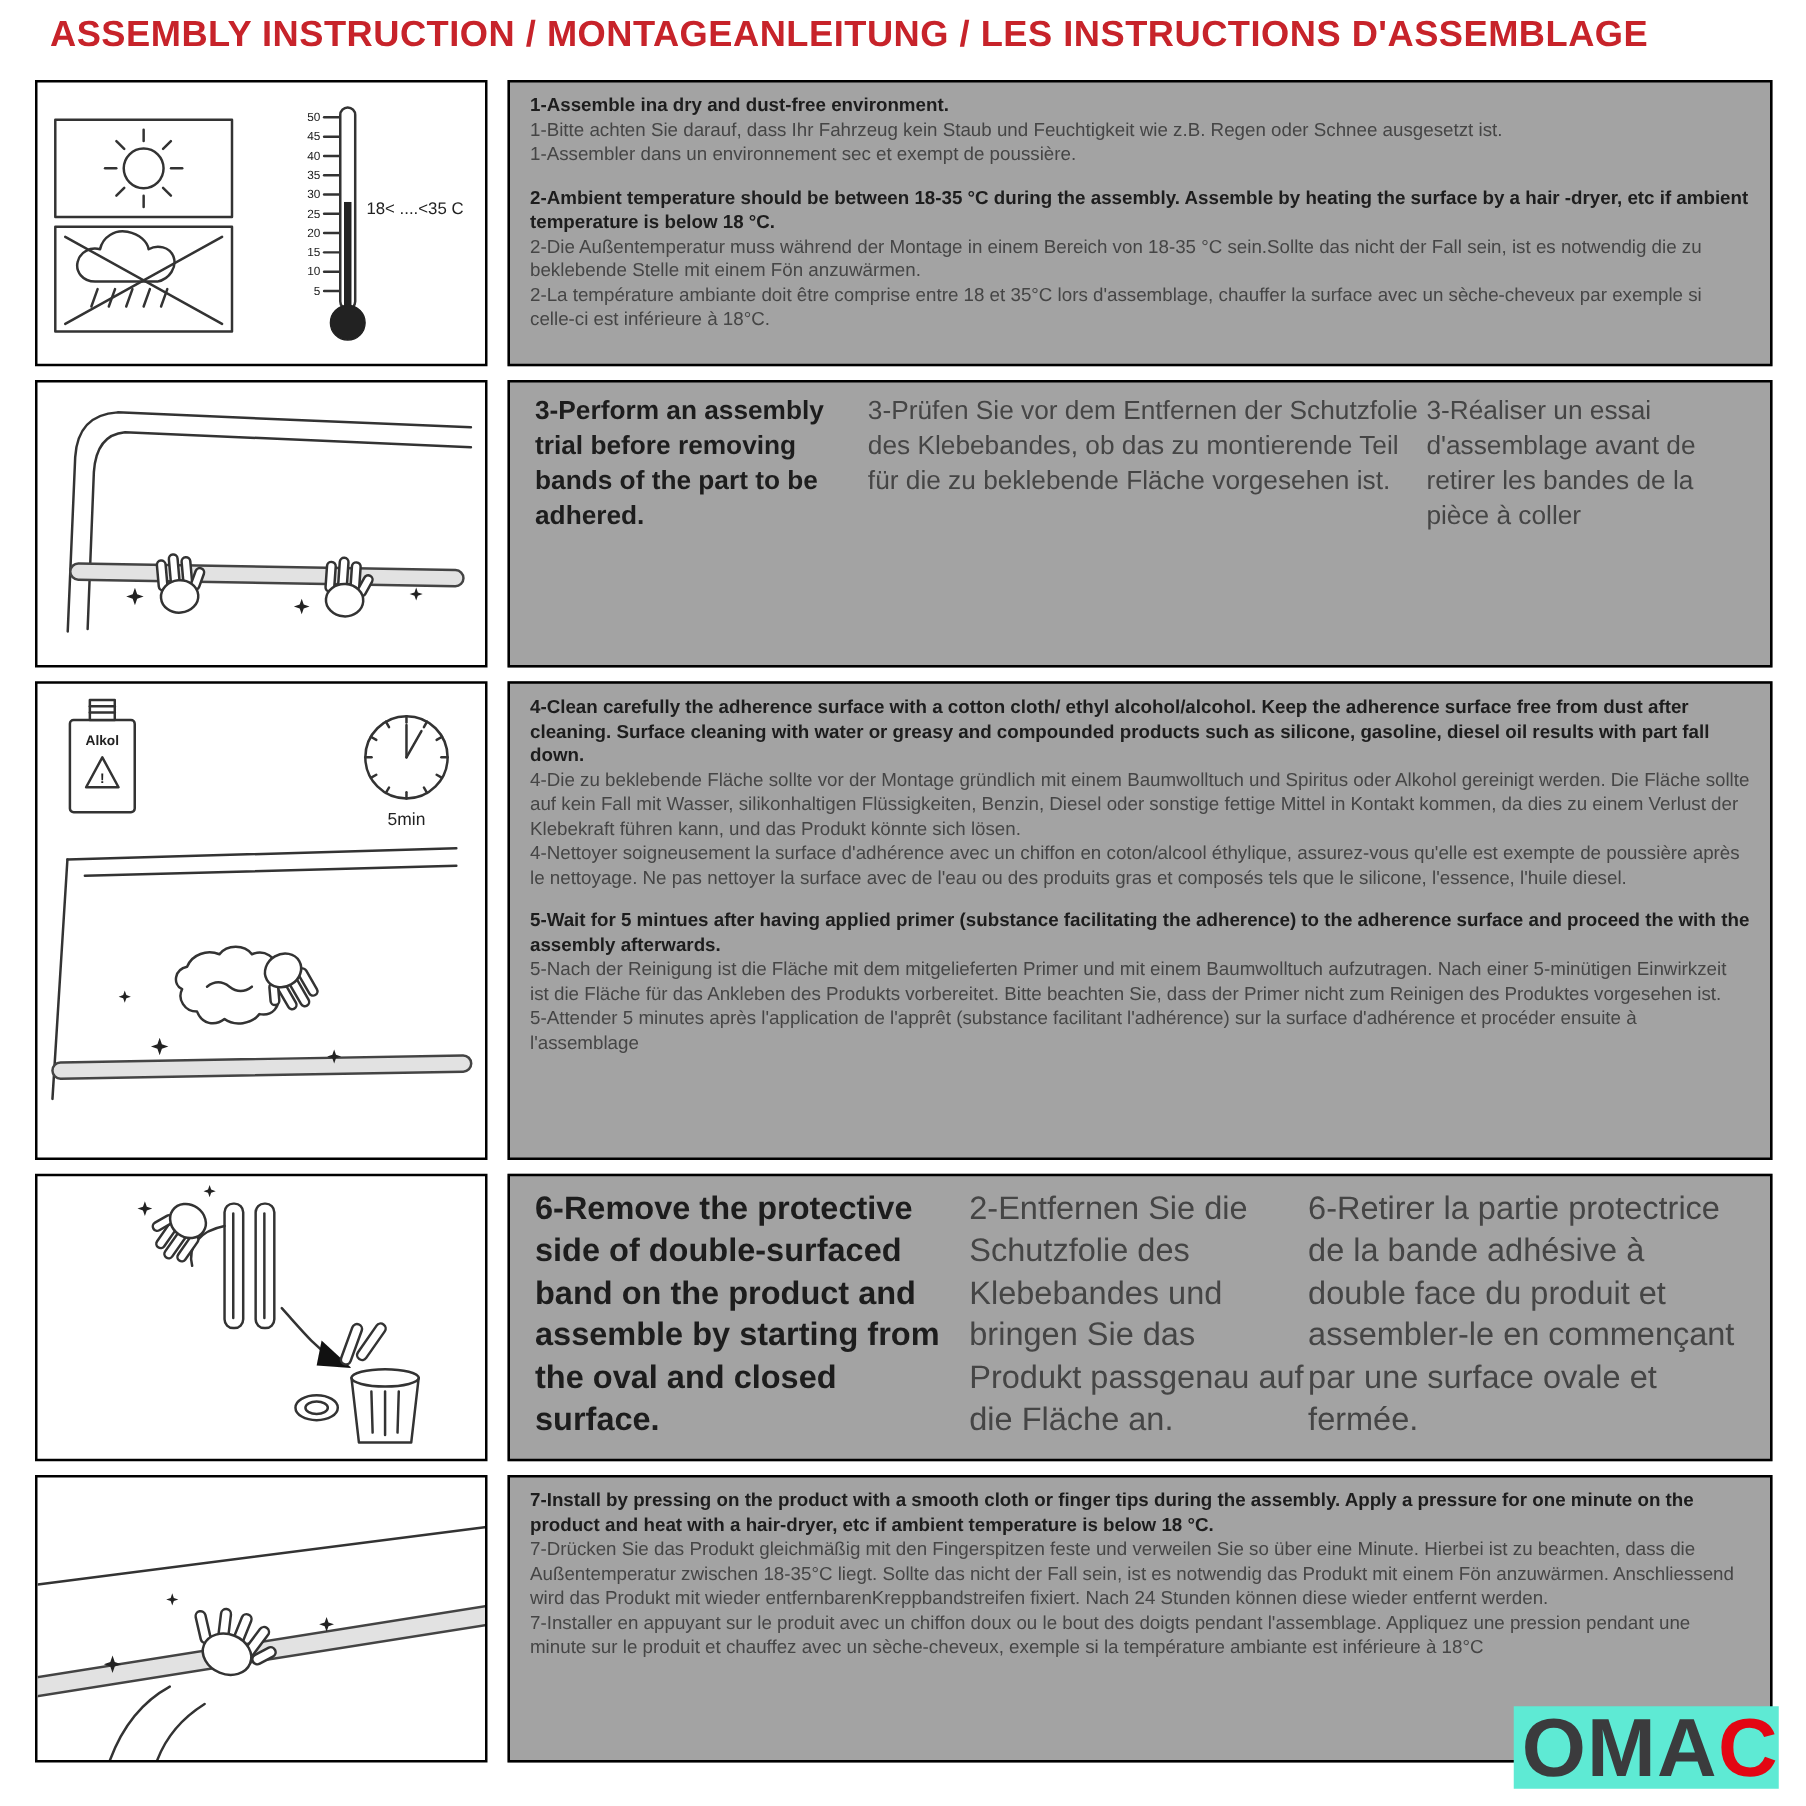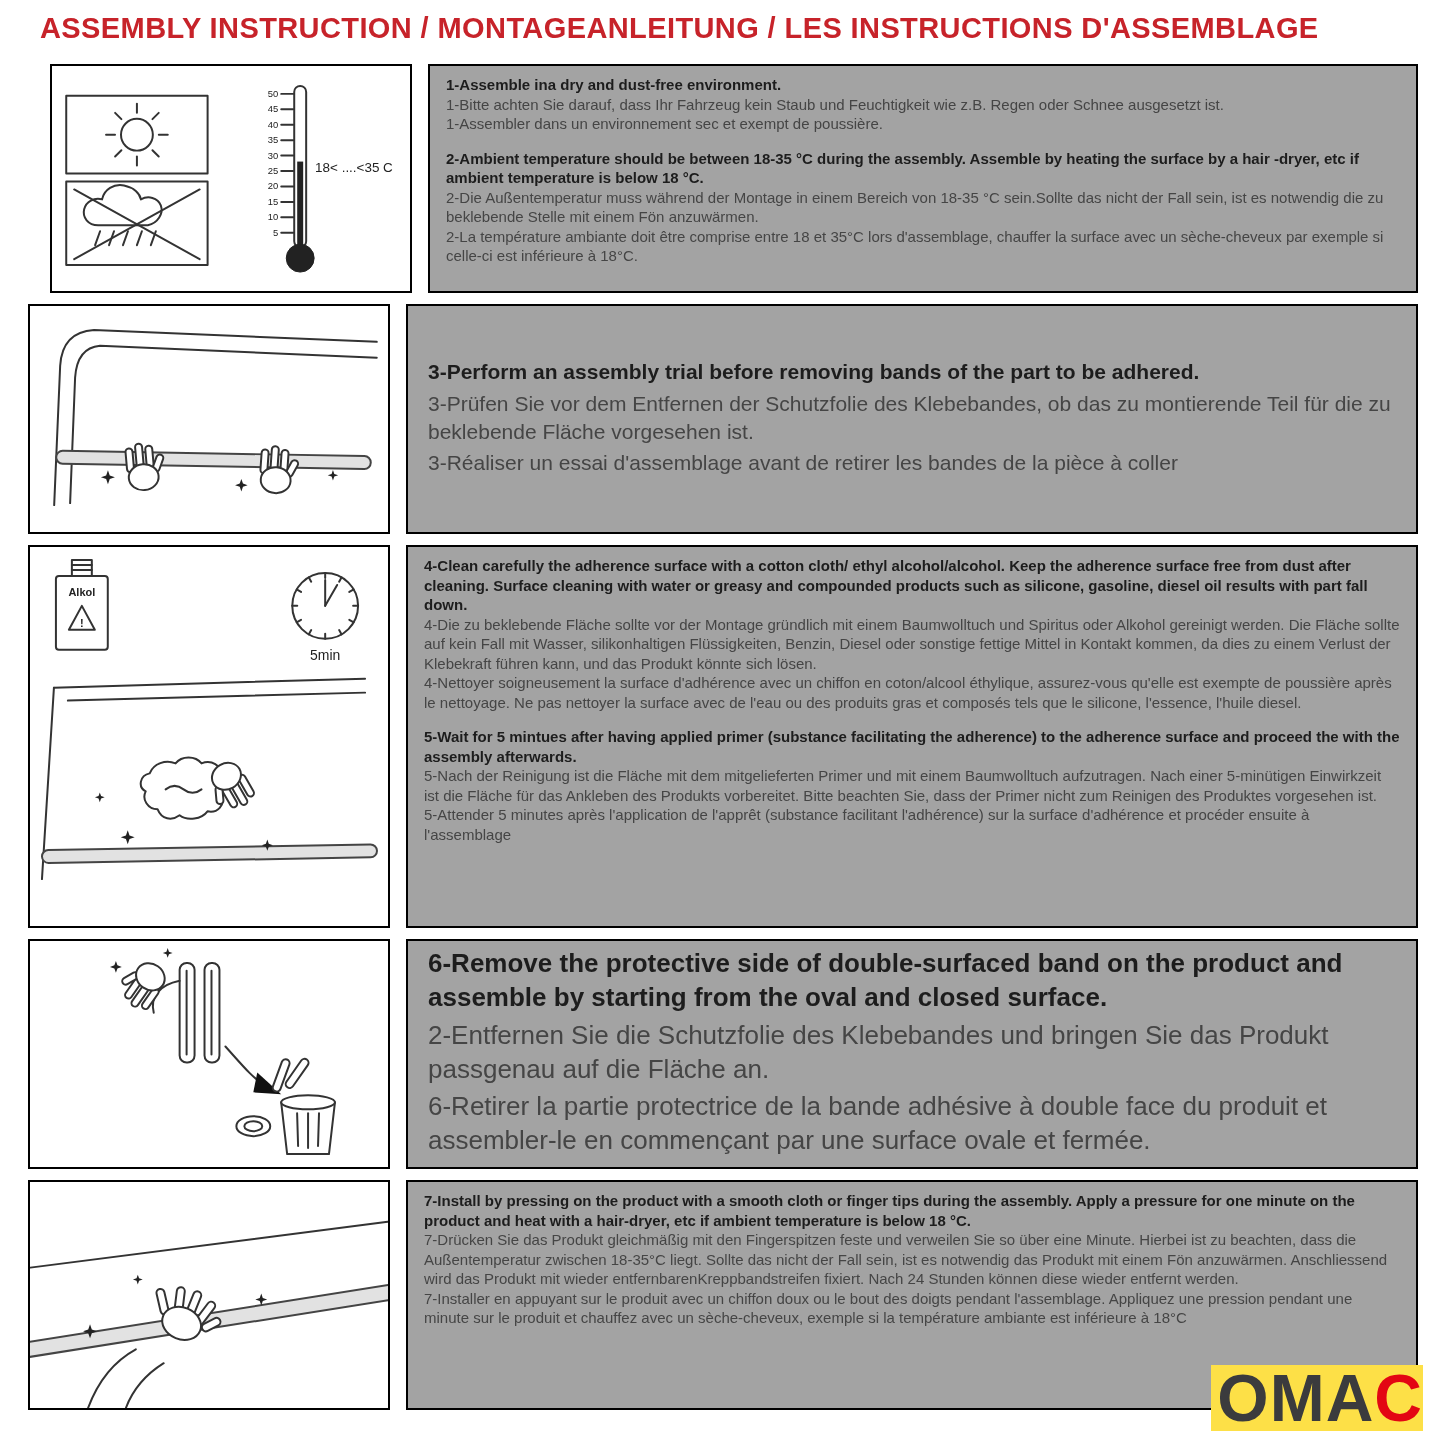--- a/index.html
+++ b/index.html
@@ -13,50 +13,50 @@
   .title {
     position: absolute; left: 40px; top: 12px; margin: 0;
     font-size: 29px; font-weight: 700; letter-spacing: 0.4px;
     color: #c7232a; white-space: nowrap;
   }
   .rows {
     position: absolute; left: 28px; top: 64px; width: 1390px;
     display: flex; flex-direction: column; gap: 11px;
   }
   .row { display: flex; gap: 16px; }
-  .h1 { height: 229px; margin-left: 22px; } .h2 { height: 230px; } .h3 { height: 383px; }
+  .h1 { height: 229px; } .h2 { height: 230px; } .h3 { height: 383px; }
   .h4 { height: 230px; } .h5 { height: 230px; }
   .illus {
     width: 362px; flex: 0 0 362px; border: 2px solid #000; background: #fff;
     overflow: hidden;
   }
   .illus svg { display: block; width: 100%; height: 100%; }
   .textbox {
     flex: 1 1 auto; border: 2px solid #000; background: #a3a3a3;
     padding: 9px 16px 8px 16px; overflow: hidden;
   }
-  .textbox.center { display: flex; flex-direction: column; justify-content: center; padding-left: 20px; }
+  .textbox.center { display: flex; flex-direction: row; justify-content: center; padding-left: 20px; }
   .p { margin: 0; font-size: 15px; line-height: 1.3; color: #454545; }
   .p.b { font-weight: 700; color: #1d1d1d; }
   .gap-before { margin-top: 15px; }
   .text-lg .p { font-size: 21px; line-height: 1.33; margin-bottom: 4px; }
   .text-md .p { font-size: 26px; line-height: 1.3; margin-bottom: 4px; }
   
   .ln { fill: none; stroke: #333; stroke-width: 2; stroke-linecap: round; stroke-linejoin: round; }
   .lnf { fill: #fff; stroke: #333; stroke-width: 2; stroke-linecap: round; stroke-linejoin: round; }
   .strip { fill: #e2e2e2; stroke: #444; stroke-width: 2; }
   .svgtxt { font-family: "Liberation Sans", sans-serif; fill: #222; stroke: none; }
   .svgtxt.b-txt { font-weight: 700; }
   .tick-num { font-size: 9.5px; }
   .small { font-size: 11px; } .med { font-size: 14px; }
   .tlabel { font-size: 13.5px; }
   .logo {
     position: absolute; right: 22px; bottom: 14px;
     font-size: 66px; font-weight: 700; letter-spacing: 1px; line-height: 1;
-    background: #fde047; padding-left: 6px;
+    background: #5eead4; padding-left: 6px;
   }
   .logo-dark { color: #3b3b3d; }
   .logo-red { color: #e30613; }
 </style>
 </head>
 <body>
 
 <svg width="0" height="0" style="position:absolute" aria-hidden="true">
   <defs>
     <g id="hand">

